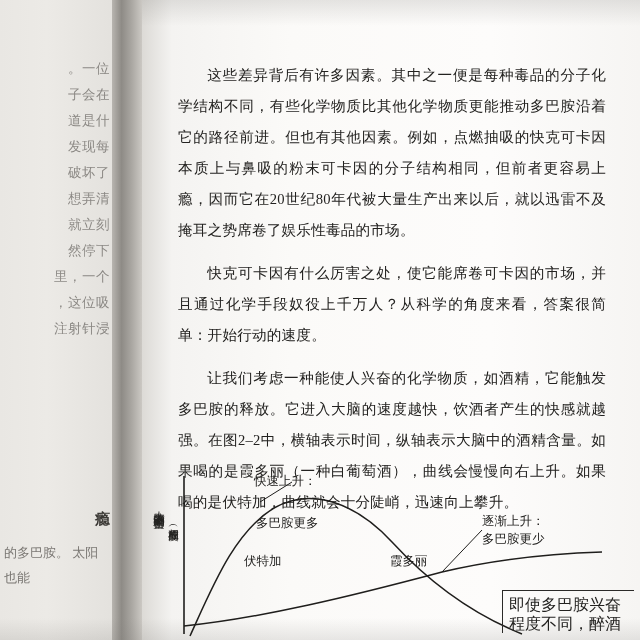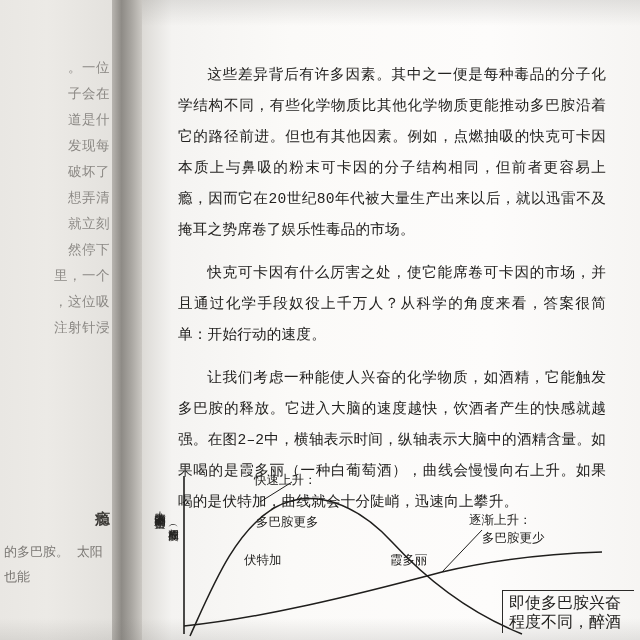--- a/index.html
+++ b/index.html
@@ -6,21 +6,21 @@
     margin: 0;
     padding: 0;
     background: #ffffff;
   }
   #page {
     position: relative;
     width: 640px;
     height: 640px;
     overflow: hidden;
     background: #fef9c3;
-    font-family: Liberation Mono, monospace;
+    font-family: Liberation Serif, serif;
   }
 
   
   .paper-left {
     position: absolute;
     left: 0; top: 0;
     width: 118px; height: 640px;
     background: linear-gradient(to right, #e9e7e3 0%, #eceae6 40%, #e3e1dd 100%);
   }
   .gutter {
@@ -191,21 +191,21 @@
       <line x1="118" y1="34" x2="150" y2="14" stroke="#1f1e1c" stroke-width="1"></line>
       <line x1="300" y1="104" x2="340" y2="62" stroke="#1f1e1c" stroke-width="1"></line>
     </svg>
 
     <div class="yaxis-label">大脑中的酒精含量</div>
     <div class="yaxis-sub">（相应的程度）</div>
 
     <div class="fig-label" style="left:112px; top:4px;">快速上升：</div>
     <div class="fig-label" style="left:114px; top:22px;margin-top:24px;">多巴胺更多</div>
 
-    <div class="fig-label" style="left:327px; top:44px;">逐渐上升：</div>
+    <div class="fig-label" style="left:340px; top:44px;">逐渐上升：</div>
     <div class="fig-label" style="left:340px; top:62px;">多巴胺更少</div>
 
     <div class="fig-label" style="left:102px; top:84px;">伏特加</div>
     <div class="fig-label" style="left:248px; top:84px;">霞多丽</div>
 
     <div class="note-box">
       <div>即使多巴胺兴奋</div>
       <div>程度不同，醉酒</div>
     </div>
   </div>

